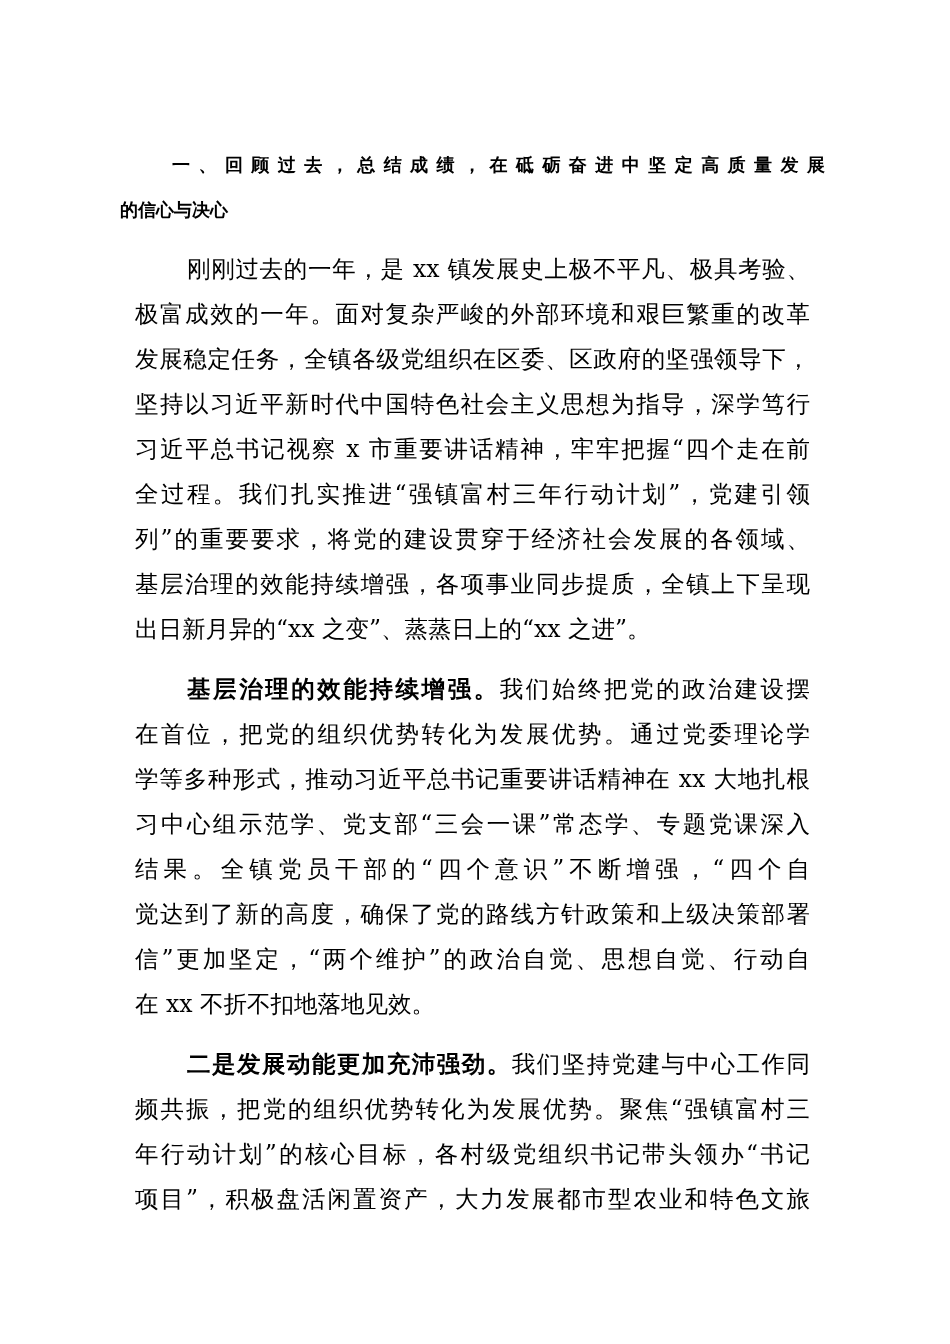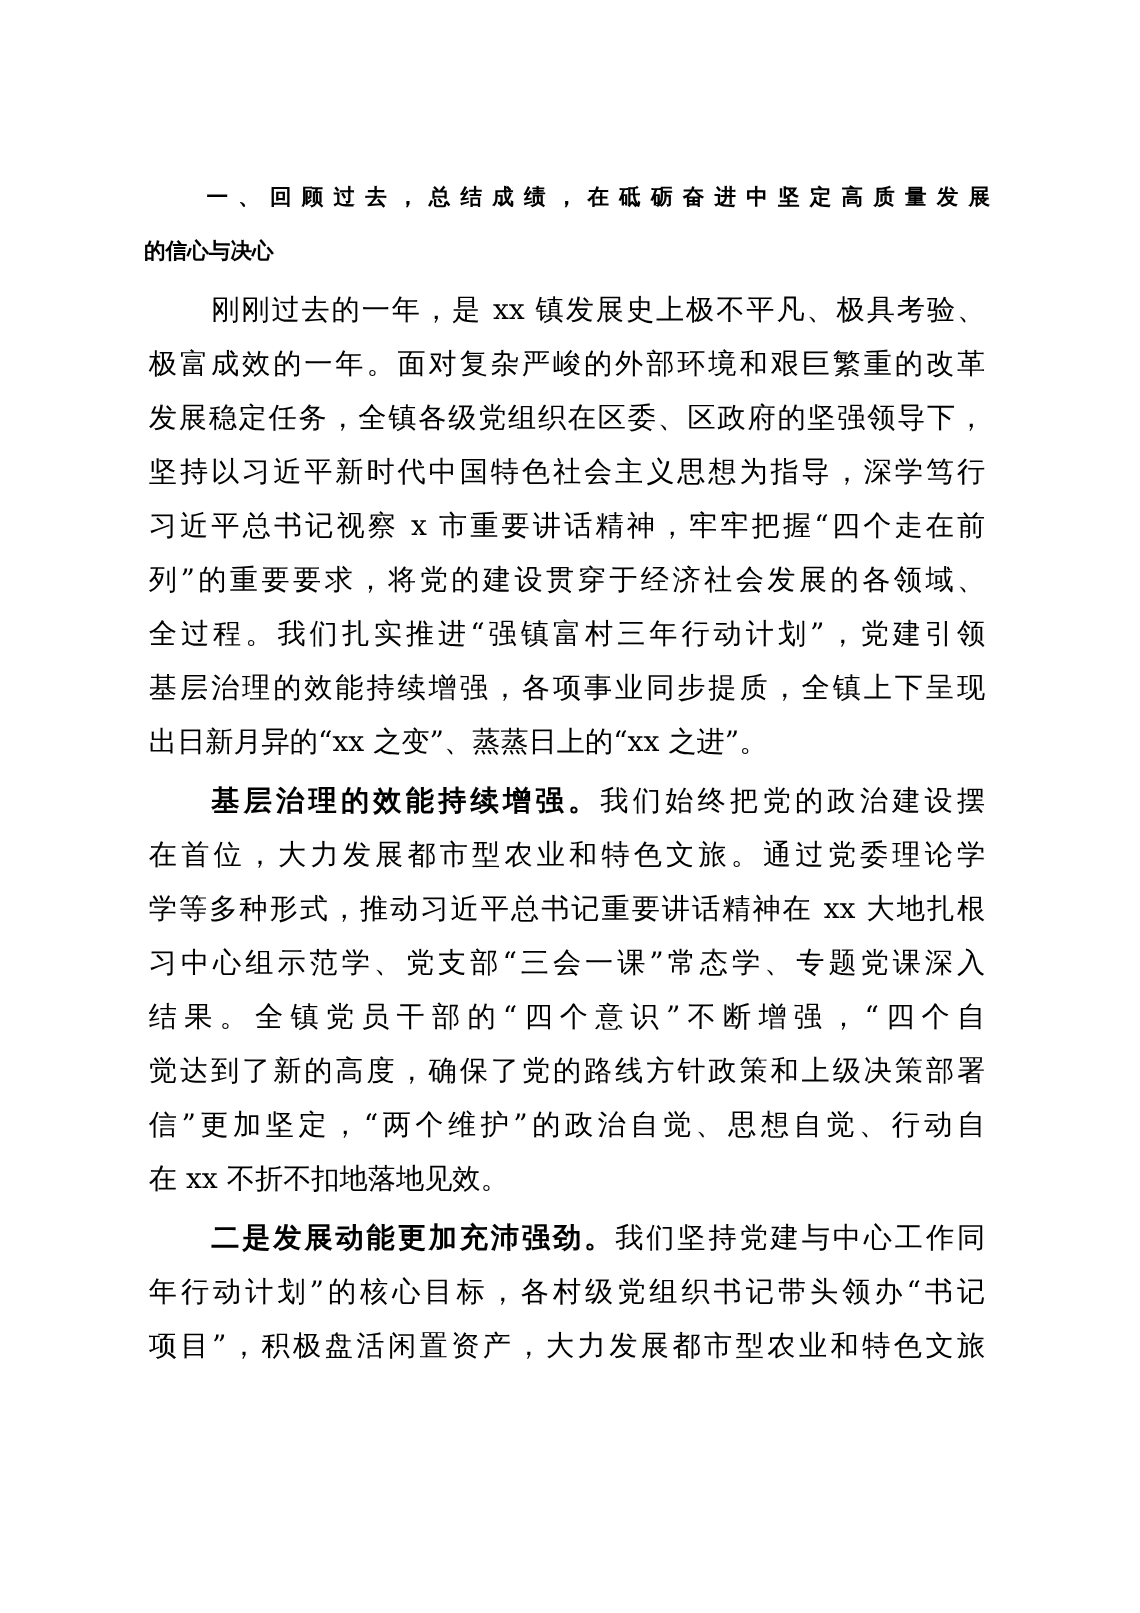--- a/index.html
+++ b/index.html
@@ -35,21 +35,21 @@
     }
     .line.indent {
       padding-left: 52px;
     }
     .heading .line {
       font-family: "DejaVu Sans", "Liberation Sans", sans-serif;
       font-weight: bold;
       font-size: 18px;
     }
     .para {
-      margin: 4px;
+      margin: 15px;
     }
     .lead {
       font-weight: bold;
     }
   </style>
 </head>
 <body>
 
 <div class="page">
 
@@ -57,36 +57,37 @@
     <div class="line indent">一、回顾过去，总结成绩，在砥砺奋进中坚定高质量发展</div>
     <div class="line last">的信心与决心</div>
   </div>
 
   <div class="para">
     <div class="line indent">刚刚过去的一年，是 xx 镇发展史上极不平凡、极具考验、</div>
     <div class="line">极富成效的一年。面对复杂严峻的外部环境和艰巨繁重的改革</div>
     <div class="line">发展稳定任务，全镇各级党组织在区委、区政府的坚强领导下，</div>
     <div class="line">坚持以习近平新时代中国特色社会主义思想为指导，深学笃行</div>
     <div class="line">习近平总书记视察 x 市重要讲话精神，牢牢把握“四个走在前</div>
+    <div class="line">全过程。我们扎实推进“强镇富村三年行动计划”，党建引领</div>
     <div class="line">列”的重要要求，将党的建设贯穿于经济社会发展的各领域、</div>
-    <div class="line">全过程。我们扎实推进“强镇富村三年行动计划”，党建引领</div>
     <div class="line">基层治理的效能持续增强，各项事业同步提质，全镇上下呈现</div>
     <div class="line last">出日新月异的“xx 之变”、蒸蒸日上的“xx 之进”。</div>
   </div>
 
   <div class="para">
     <div class="line indent"><span class="lead">基层治理的效能持续增强。</span><span>我们始终把党的政治建设摆</span></div>
-    <div class="line">在首位，大力发展都市型农业和特色文旅。通过党委理论学</div>
+    <div class="line">在首位，把党的组织优势转化为发展优势。通过党委理论学</div>
     <div class="line">学等多种形式，推动习近平总书记重要讲话精神在 xx 大地扎根</div>
     <div class="line">习中心组示范学、党支部“三会一课”常态学、专题党课深入</div>
     <div class="line">结果。全镇党员干部的“四个意识”不断增强，“四个自</div>
     <div class="line">觉达到了新的高度，确保了党的路线方针政策和上级决策部署</div>
     <div class="line">信”更加坚定，“两个维护”的政治自觉、思想自觉、行动自</div>
     <div class="line last">在 xx 不折不扣地落地见效。</div>
   </div>
 
   <div class="para">
     <div class="line indent"><span class="lead">二是发展动能更加充沛强劲。</span><span>我们坚持党建与中心工作同</span></div>
+    <div class="line">频共振，把党的组织优势转化为发展优势。聚焦“强镇富村三</div>
     <div class="line">年行动计划”的核心目标，各村级党组织书记带头领办“书记</div>
     <div class="line">项目”，积极盘活闲置资产，大力发展都市型农业和特色文旅</div>
   </div>
 
 </div>
 
 </body></html>

